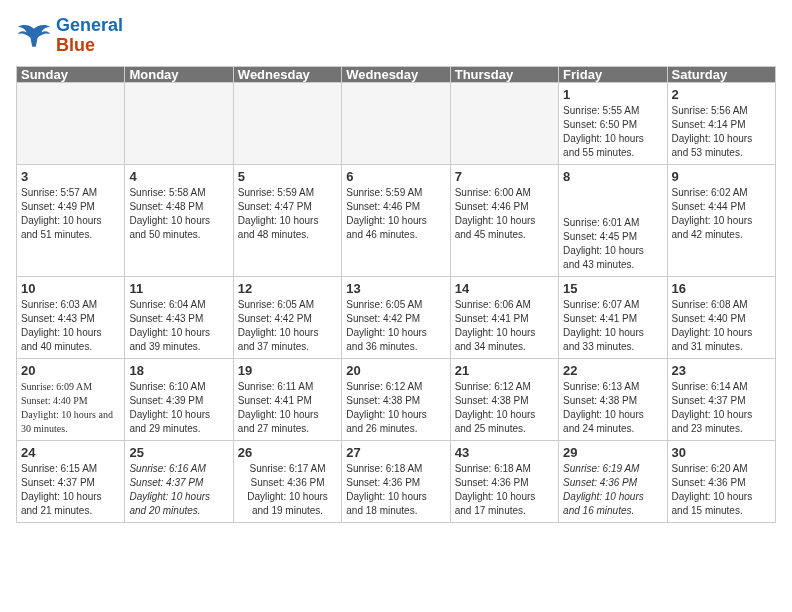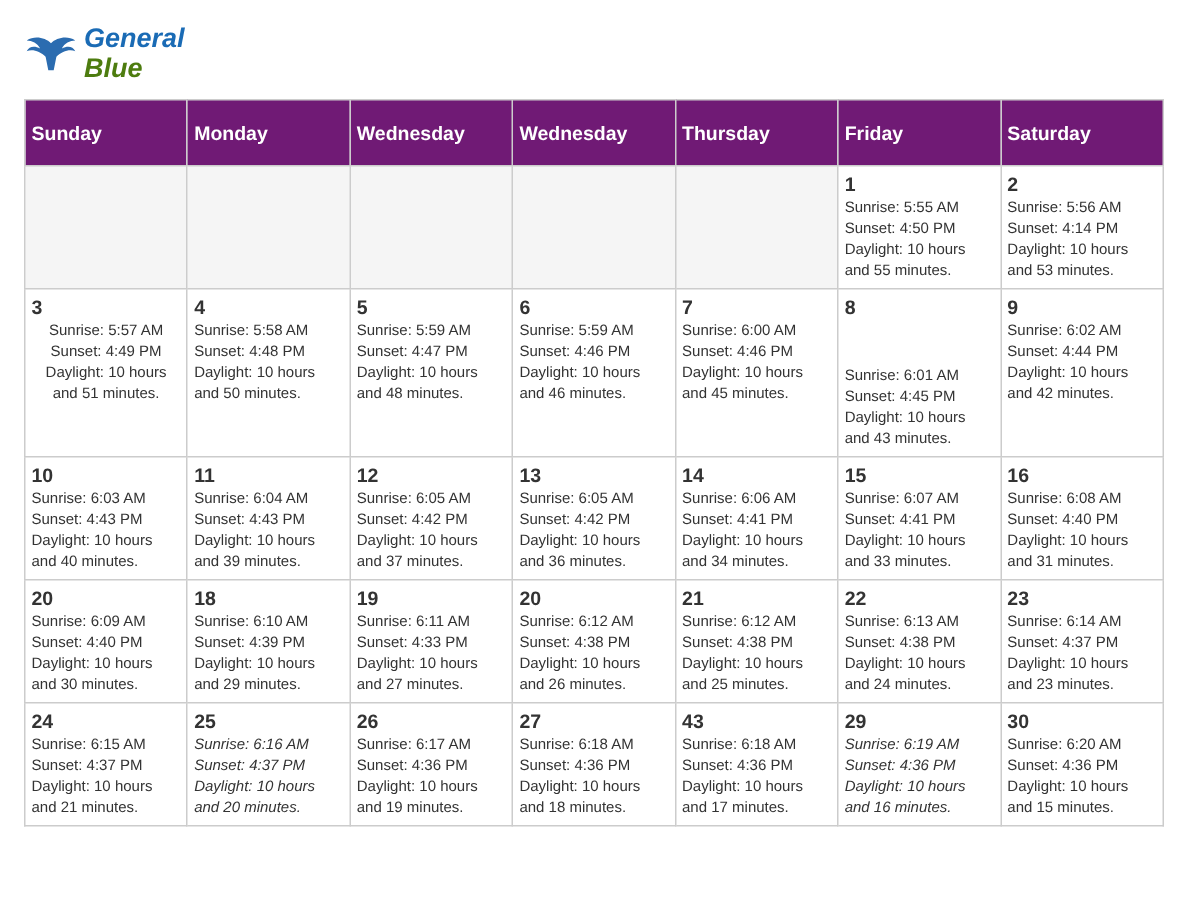--- a/index.html
+++ b/index.html
@@ -19,21 +19,20 @@
     .logo {
       display: flex;
       align-items: center;
       gap: 4px;
     }
     .logo-text {
       font-size: 18px;
       font-weight: bold;
       color: #333;
       line-height: 1.1;
-      font-style: italic;
     }
     .logo-text span {
       color: #1a6bb5;
     }
     .logo-bird {
       width: 36px;
       height: 30px;
     }
     .title-section {
       text-align: right;
@@ -46,23 +45,23 @@
     .subtitle {
       font-size: 16px;
       color: #333;
     }
     table {
       width: 100%;
       border-collapse: collapse;
       table-layout: fixed;
     }
     th {
-      background-color: #701a75;
+      background-color: #737373;
       color: #fff;
-      padding: 14px 4px;
+      padding: 0 4px;
       text-align: left;
       font-size: 13px;
       font-weight: bold;
       border: 1px solid #ccc;
     }
     td {
       border: 1px solid #ccc;
       vertical-align: top;
       padding: 4px;
       font-size: 10.5px;
@@ -93,21 +92,21 @@
 </head>
 <body>
 
 <div class="header">
   <div class="logo">
     <svg class="logo-bird" viewBox="0 0 40 32" xmlns="http://www.w3.org/2000/svg">
       <path d="M20 8 C24 4, 32 2, 38 6 C34 6, 30 8, 28 12 C32 10, 36 10, 38 14 C34 12, 28 14, 24 18 L22 28 L18 28 L16 18 C12 14, 6 12, 2 14 C4 10, 8 10, 12 12 C10 8, 6 6, 2 6 C8 2, 16 4, 20 8Z" fill="#2b6cb0"></path>
     </svg>
     <div class="logo-text">
       <div><span>General</span></div>
-      <div style="color:#4d7c0f;">Blue</div>
+      <div style="color:#c2410c;">Blue</div>
     </div>
   </div>
   <div class="title-section">
     <div class="month-title"></div>
     <div class="subtitle"></div>
   </div>
 </div>
 
 <table>
   <thead>
@@ -124,34 +123,34 @@
   <tbody id="calendar-body">
   <tr>
         <td class="empty"></td>
         <td class="empty"></td>
         <td class="empty"></td>
         <td class="empty"></td>
         <td class="empty"></td>
         <td>
           <div class="day-num">1</div>
           <div class="day-info" style="white-space: pre-line;">Sunrise: 5:55 AM
-Sunset: 4:50 PM
+Sunset: 6:50 PM
 Daylight: 10 hours and 55 minutes.</div>
         </td>
         <td>
           <div class="day-num">2</div>
           <div class="day-info" style="white-space: pre-line;">Sunrise: 5:56 AM
 Sunset: 4:14 PM
 Daylight: 10 hours and 53 minutes.</div>
         </td>
       </tr>
       <tr class="row-shade">
         <td>
           <div class="day-num">3</div>
-          <div class="day-info" style="white-space: pre-line; text-align: center;">Sunrise: 5:57 AM
+          <div class="day-info" style="white-space: pre-line;">Sunrise: 5:57 AM
 Sunset: 4:49 PM
 Daylight: 10 hours and 51 minutes.</div>
         </td>
         <td>
           <div class="day-num">4</div>
           <div class="day-info" style="white-space: pre-line;">Sunrise: 5:58 AM
 Sunset: 4:48 PM
 Daylight: 10 hours and 50 minutes.</div>
         </td>
         <td>
@@ -225,34 +224,34 @@
         <td>
           <div class="day-num">16</div>
           <div class="day-info" style="white-space: pre-line;">Sunrise: 6:08 AM
 Sunset: 4:40 PM
 Daylight: 10 hours and 31 minutes.</div>
         </td>
       </tr>
       <tr class="row-shade">
         <td>
           <div class="day-num">20</div>
-          <div class="day-info" style="white-space: pre-line;">Sunrise: 6:09 AM
+          <div class="day-info" style="white-space: pre-line; font-family: Liberation Serif, serif;">Sunrise: 6:09 AM
 Sunset: 4:40 PM
 Daylight: 10 hours and 30 minutes.</div>
         </td>
         <td>
           <div class="day-num">18</div>
           <div class="day-info" style="white-space: pre-line;">Sunrise: 6:10 AM
 Sunset: 4:39 PM
 Daylight: 10 hours and 29 minutes.</div>
         </td>
         <td>
           <div class="day-num">19</div>
           <div class="day-info" style="white-space: pre-line;">Sunrise: 6:11 AM
-Sunset: 4:33 PM
+Sunset: 4:41 PM
 Daylight: 10 hours and 27 minutes.</div>
         </td>
         <td>
           <div class="day-num">20</div>
           <div class="day-info" style="white-space: pre-line;">Sunrise: 6:12 AM
 Sunset: 4:38 PM
 Daylight: 10 hours and 26 minutes.</div>
         </td>
         <td>
           <div class="day-num">21</div>
@@ -281,21 +280,21 @@
 Daylight: 10 hours and 21 minutes.</div>
         </td>
         <td>
           <div class="day-num">25</div>
           <div class="day-info" style="white-space: pre-line; font-style: italic;">Sunrise: 6:16 AM
 Sunset: 4:37 PM
 Daylight: 10 hours and 20 minutes.</div>
         </td>
         <td>
           <div class="day-num">26</div>
-          <div class="day-info" style="white-space: pre-line;">Sunrise: 6:17 AM
+          <div class="day-info" style="white-space: pre-line; text-align: center;">Sunrise: 6:17 AM
 Sunset: 4:36 PM
 Daylight: 10 hours and 19 minutes.</div>
         </td>
         <td>
           <div class="day-num">27</div>
           <div class="day-info" style="white-space: pre-line;">Sunrise: 6:18 AM
 Sunset: 4:36 PM
 Daylight: 10 hours and 18 minutes.</div>
         </td>
         <td>

